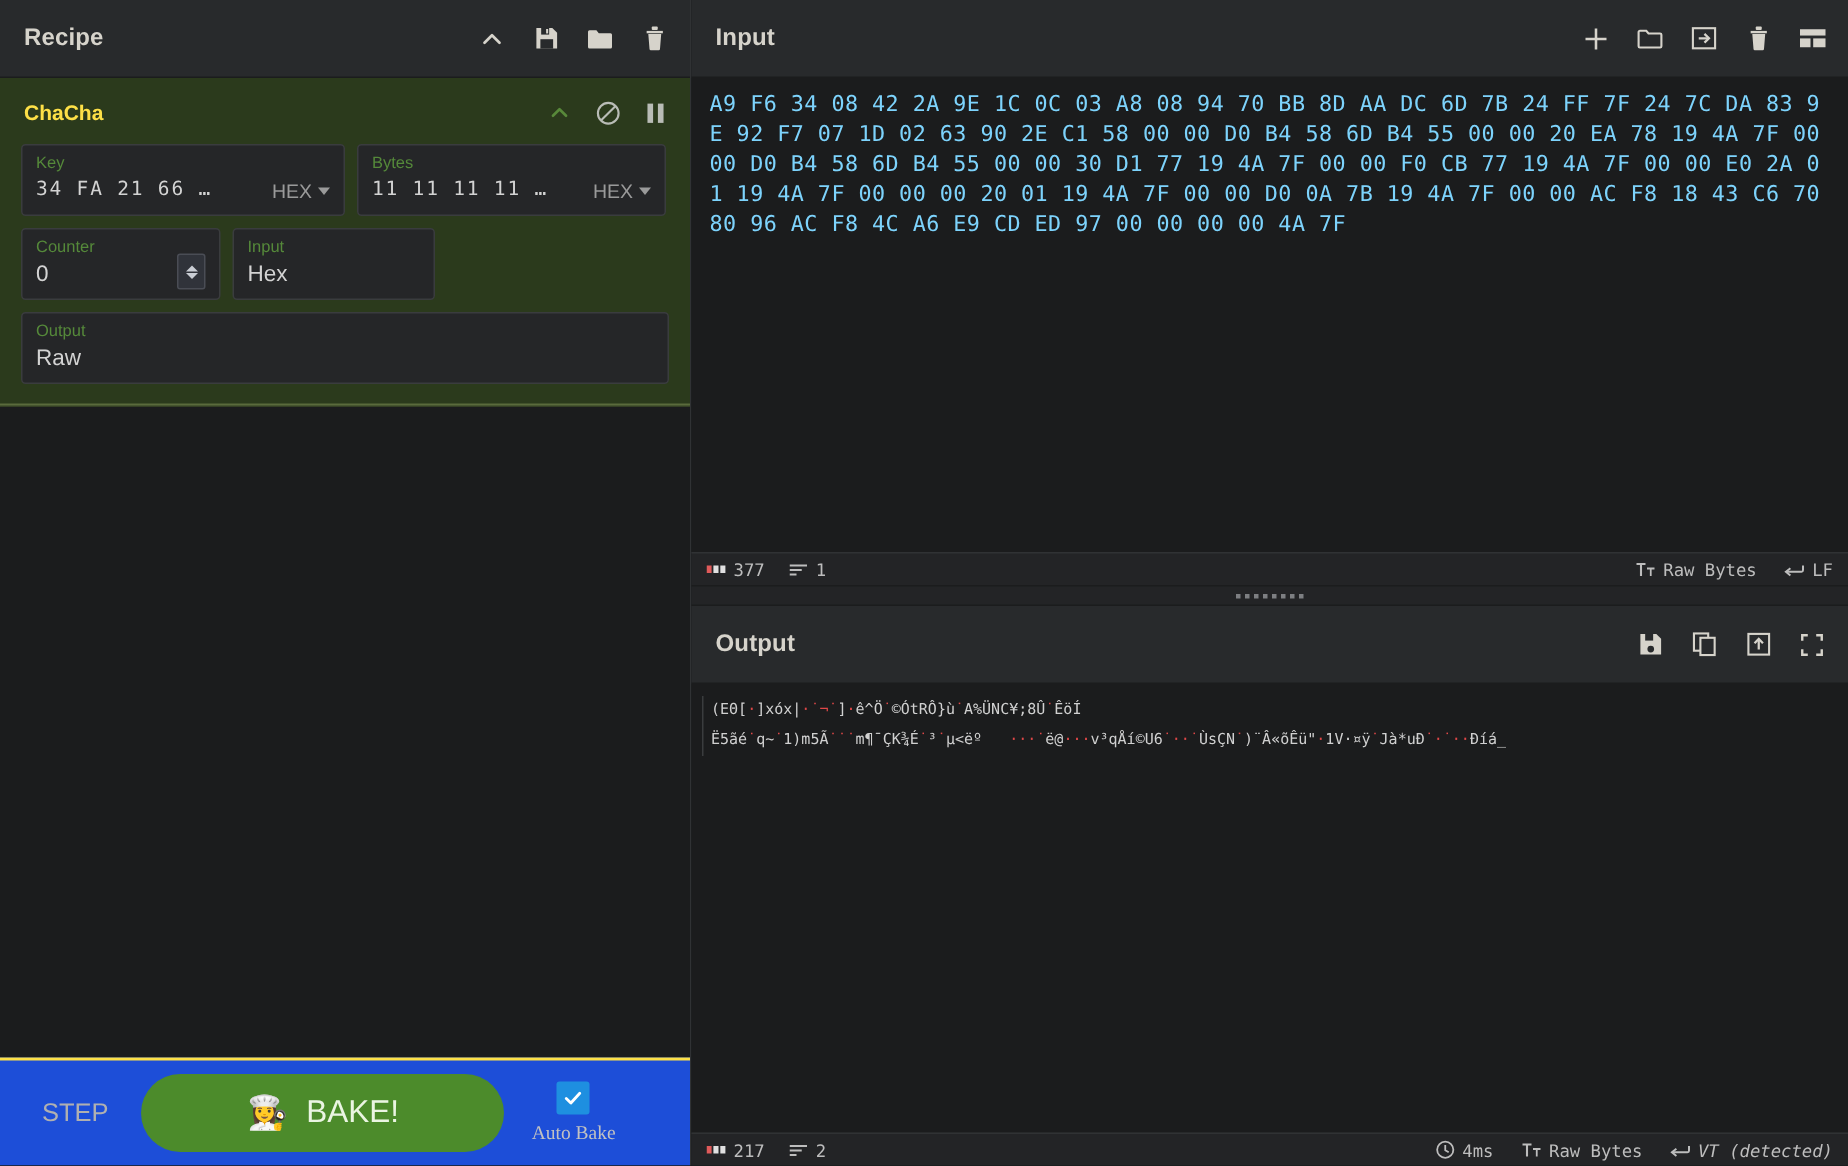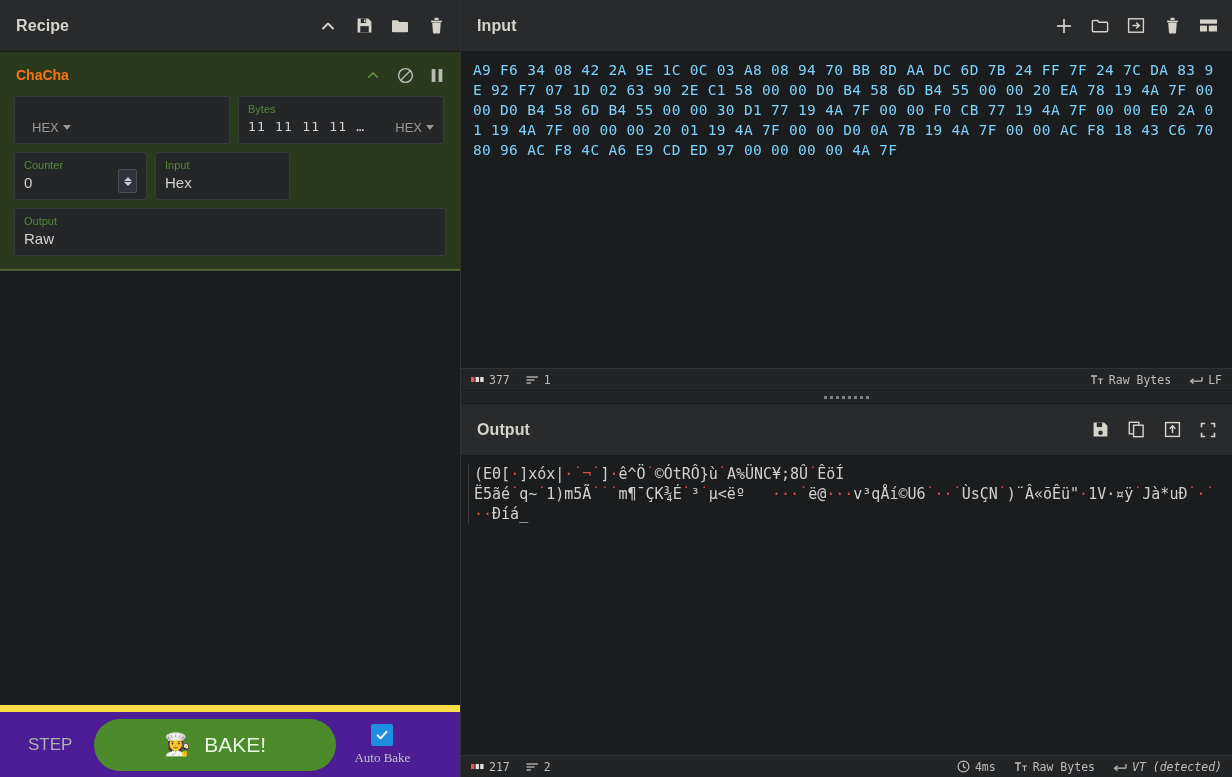--- a/index.html
+++ b/index.html
@@ -90,21 +90,21 @@
   .op-head {
     display: flex;
     align-items: center;
     height: 26px;
     margin-bottom: 8px;
     padding-left: 2px;
   }
   .op-title {
     font-size: 14px;
     font-weight: bold;
-    color: #f97316;
+    color: #fde047;
     flex: 1;
   }
   .op-icons {
     display: flex;
     align-items: center;
     gap: 14px;
   }
   .op-icon {
     width: 18px;
     height: 18px;
@@ -187,22 +187,22 @@
     border-left: 4px solid transparent;
     border-right: 4px solid transparent;
   }
   .stepper .chev.up { border-bottom: 4px solid #c9cdd4; }
   .stepper .chev.dn { border-top: 4px solid #c9cdd4; }
 
   
   .controls {
     height: 72px;
     min-height: 72px;
-    background: #4c1d95;
-    border-top: 7px solid #fde047;
+    background: #1d4ed8;
+    border-top: 2px solid #fde047;
     display: flex;
     align-items: center;
     padding: 0 14px 0 16px;
     gap: 10px;
   }
   .step-btn {
     font-size: 17px;
     color: #b0b0b0;
     padding: 6px 12px;
     cursor: pointer;
@@ -292,21 +292,21 @@
     font-family: "DejaVu Sans Mono", monospace;
     font-size: 14.5px;
     line-height: 20px;
     color: #7dd3fc;
     letter-spacing: .3px;
     white-space: pre-wrap;
     word-break: break-all;
   }
   .outdata {
     font-family: "DejaVu Sans Mono", monospace;
-    font-size: 15px;
+    font-size: 10px;
     line-height: 20px;
     color: #d0d0d0;
     white-space: pre-wrap;
     word-break: break-all;
     border-left: 1px solid #3a3c3e;
     padding-left: 5px;
     margin-left: -5px;
   }
   .cc { color: #e04848; }
 
@@ -400,20 +400,24 @@
               <svg width="14" height="15" viewBox="0 0 12 14">
                   <rect x="1" y="1" width="3.5" height="12" fill="currentColor"></rect>
                   <rect x="7.5" y="1" width="3.5" height="12" fill="currentColor"></rect>
                 </svg>
             </span>
           </div>
         </div>
 
         <div class="arg-row">
           <div class="arg" style="width:216px">
+            <div class="arg-inner">
+              <span class="arg-label">Key</span>
+              <span class="arg-value mono">34 FA 21 66 …</span>
+            </div>
             <span class="arg-suffix"><span>HEX</span><i class="caret-dn"></i></span>
           </div>
           <div class="arg" style="width:206px">
             <div class="arg-inner">
               <span class="arg-label">Bytes</span>
               <span class="arg-value mono">11 11 11 11 …</span>
             </div>
             <span class="arg-suffix"><span>HEX</span><i class="caret-dn"></i></span>
           </div>
         </div>

